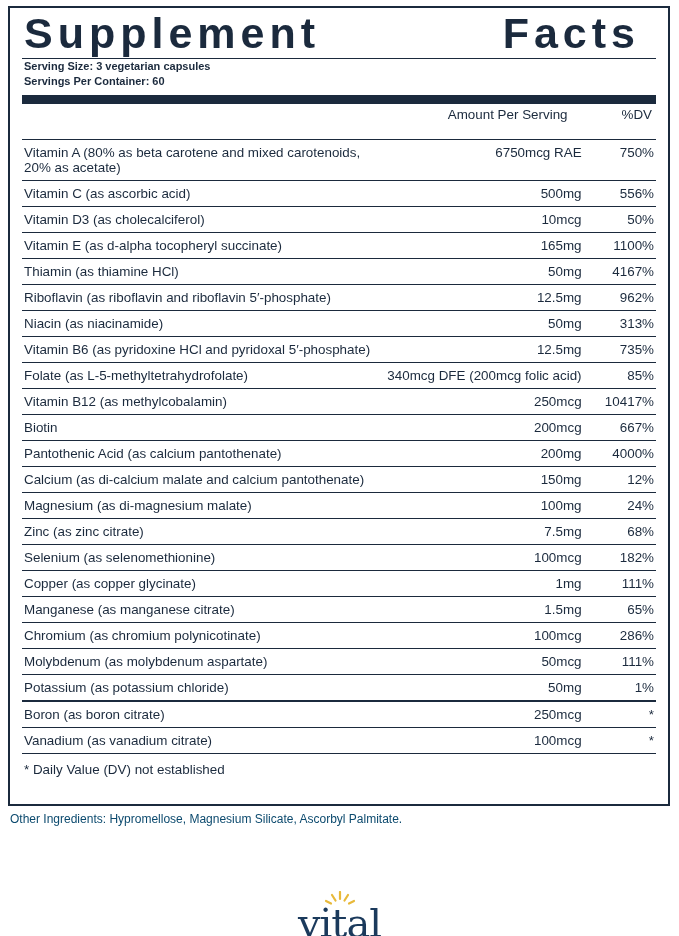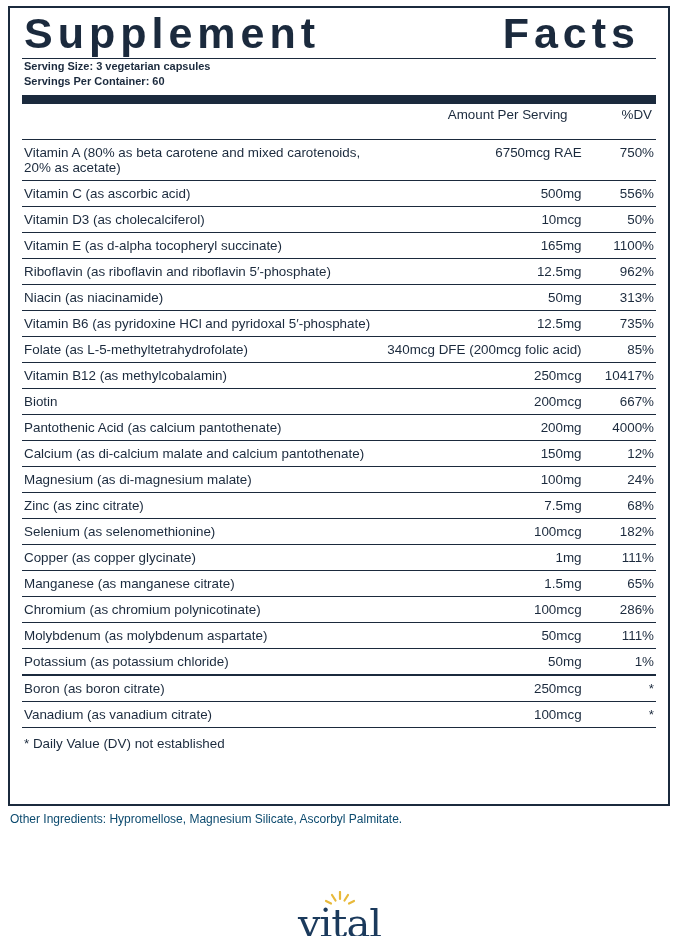--- a/index.html
+++ b/index.html
@@ -165,20 +165,25 @@
         </tr>
         <tr>
           <td class="c-name">Vitamin D3 (as cholecalciferol)</td>
           <td class="c-amt">10mcg</td>
           <td class="c-dv">50%</td>
         </tr>
         <tr>
           <td class="c-name">Vitamin E (as d-alpha tocopheryl succinate)</td>
           <td class="c-amt">165mg</td>
           <td class="c-dv">1100%</td>
+        </tr>
+        <tr>
+          <td class="c-name">Thiamin (as thiamine HCl)</td>
+          <td class="c-amt">50mg</td>
+          <td class="c-dv">4167%</td>
         </tr>
         <tr>
           <td class="c-name">Riboflavin (as riboflavin and riboflavin 5′-phosphate)</td>
           <td class="c-amt">12.5mg</td>
           <td class="c-dv">962%</td>
         </tr>
         <tr>
           <td class="c-name">Niacin (as niacinamide)</td>
           <td class="c-amt">50mg</td>
           <td class="c-dv">313%</td>

